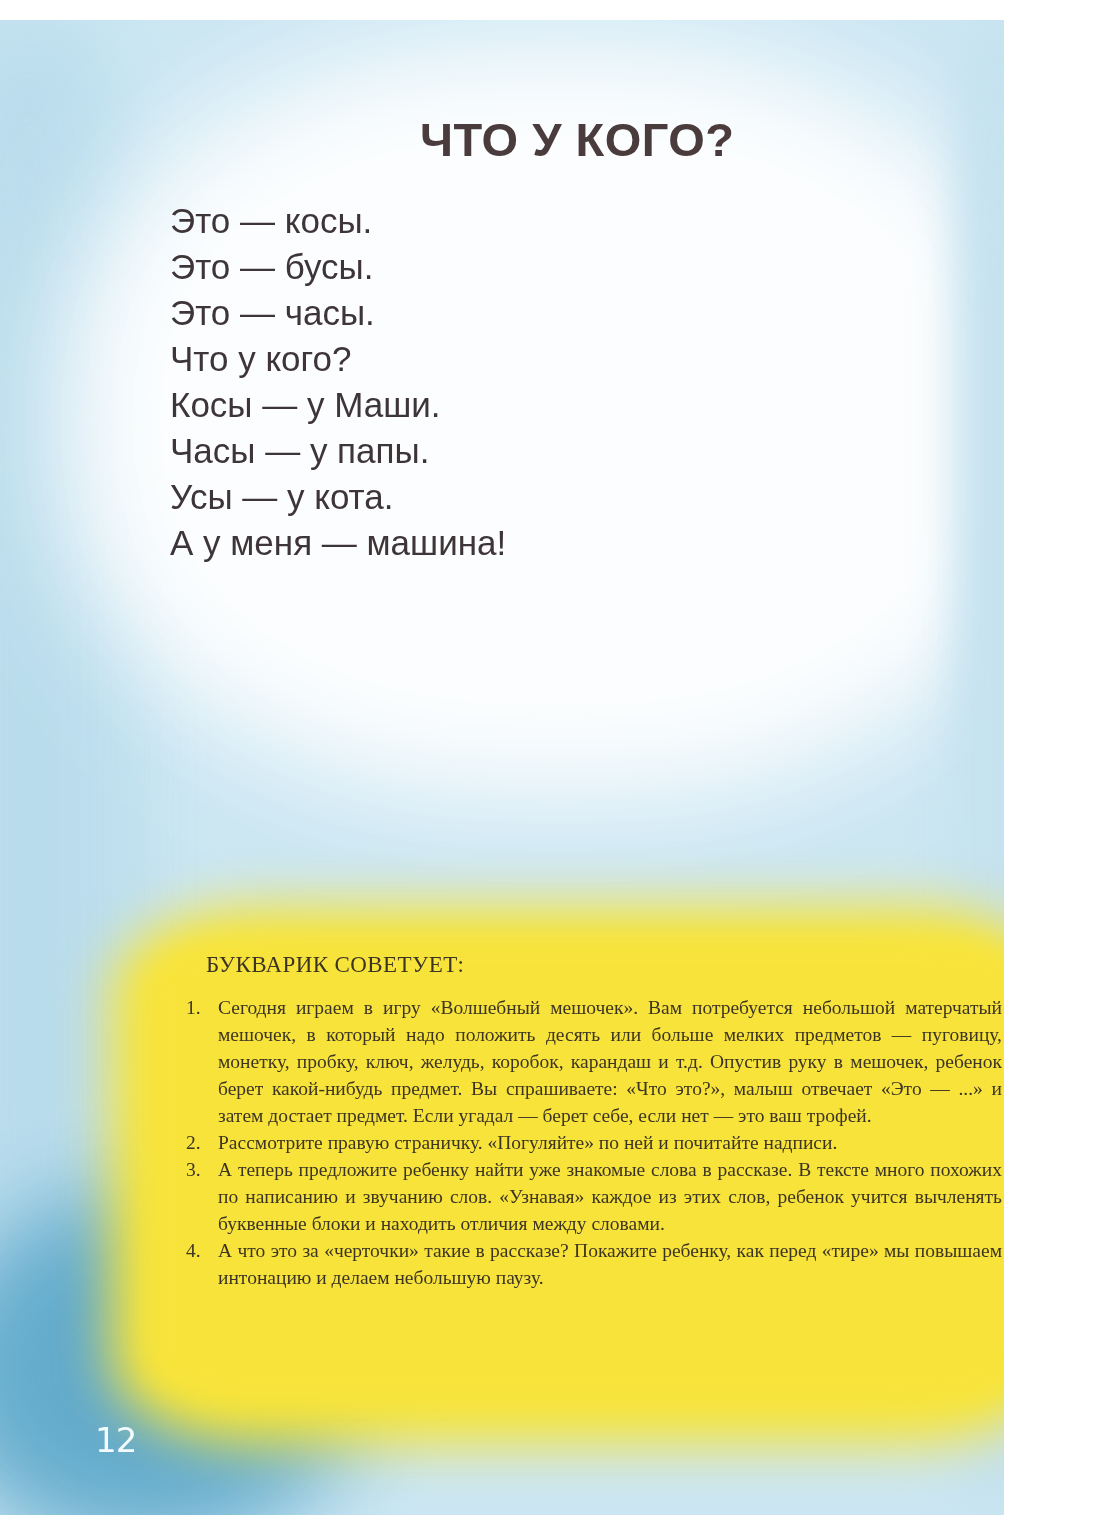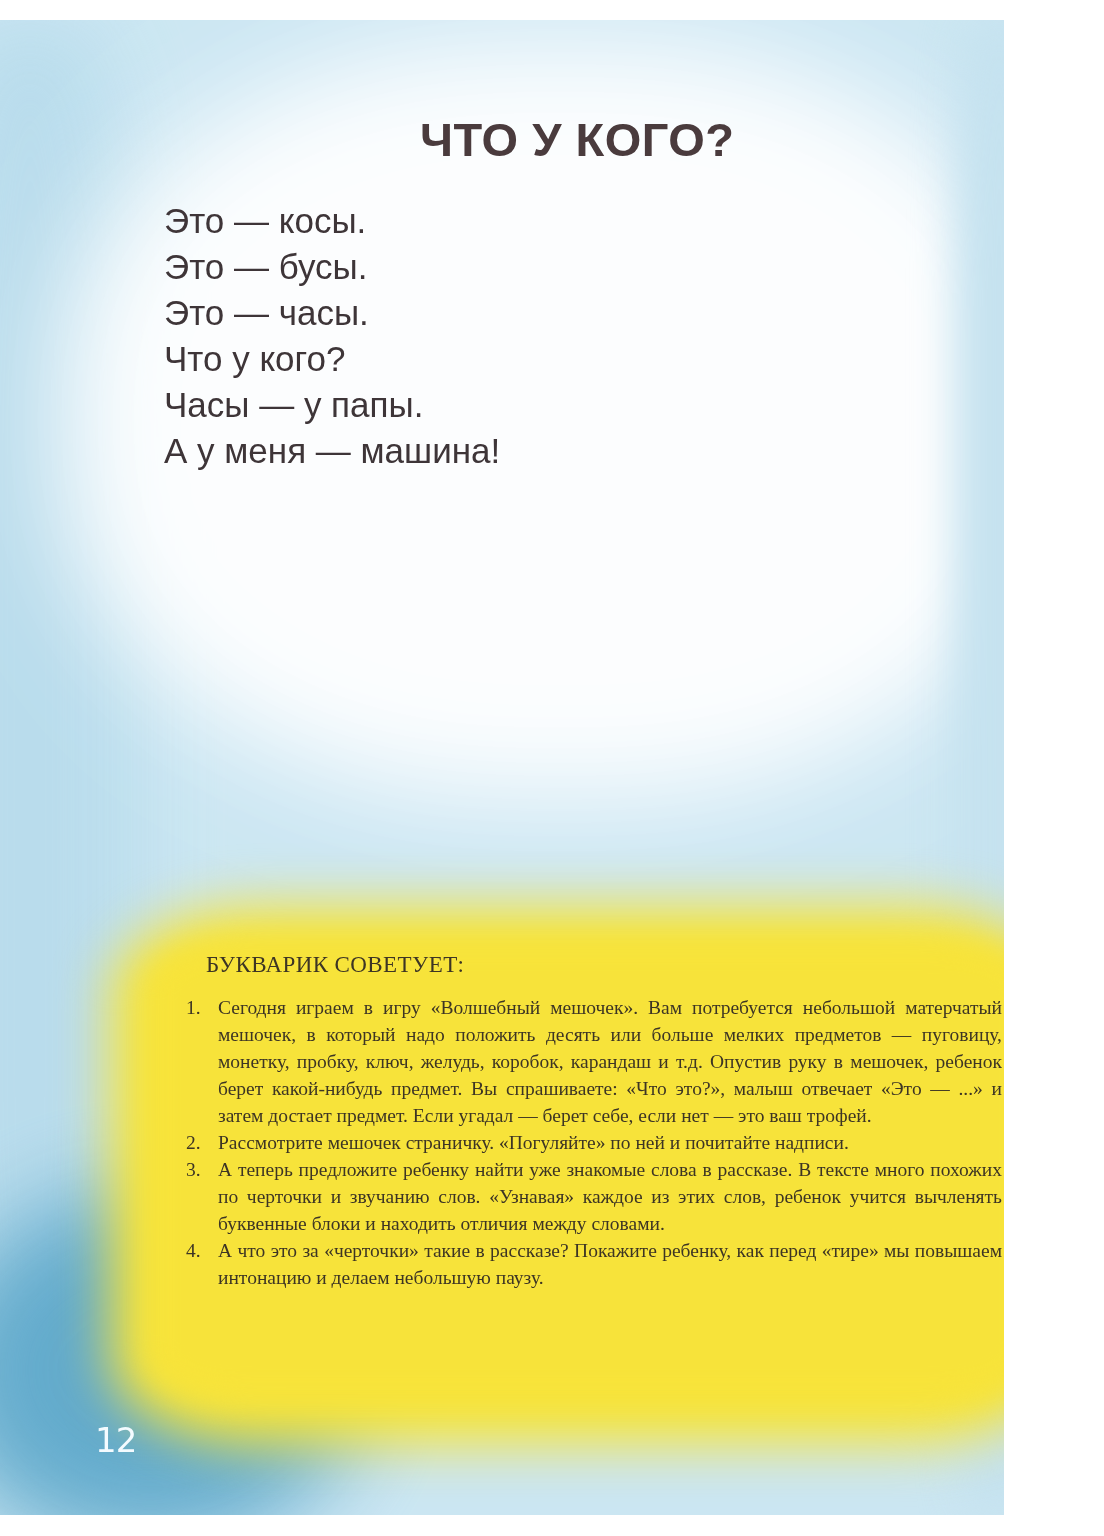--- a/index.html
+++ b/index.html
@@ -71,21 +71,21 @@
       font-family: "Liberation Sans", sans-serif;
       font-weight: bold;
       font-size: 47px;
       color: #4a3b3d;
       letter-spacing: 0.5px;
       white-space: nowrap;
     }
 
     .poem {
       position: absolute;
-      left: 164px;
+      left: 170px;
       top: 178px;
       margin: 0;
       padding: 0;
       list-style: none;
       font-family: "Liberation Sans", sans-serif;
       font-size: 35px;
       line-height: 46px;
       color: #3e3538;
     }
     .poem li { white-space: nowrap; }
@@ -146,38 +146,40 @@
   <div class="wash wash-yellow"></div>
   <div class="wash wash-yellow-core"></div>
 
   <h1 class="title">ЧТО У КОГО?</h1>
 
   <ul class="poem">
     <li>Это — косы.</li>
     <li>Это — бусы.</li>
     <li>Это — часы.</li>
     <li>Что у кого?</li>
+    <li>Косы — у Маши.</li>
     <li>Часы — у папы.</li>
+    <li>Усы — у кота.</li>
     <li>А у меня — машина!</li>
   </ul>
 
   <section class="advice">
     <h2 class="advice-title">БУКВАРИК СОВЕТУЕТ:</h2>
     <ol class="advice-list">
       <li class="advice-item">
         <span class="advice-num">1.</span>
         <span class="advice-text">Сегодня играем в игру «Волшебный мешочек». Вам потребуется небольшой матерчатый мешочек, в который надо положить десять или больше мелких предметов — пуговицу, монетку, пробку, ключ, желудь, коробок, карандаш и т.д. Опустив руку в мешочек, ребенок берет какой-нибудь предмет. Вы спрашиваете: «Что это?», малыш отвечает «Это — ...» и затем достает предмет. Если угадал — берет себе, если нет — это ваш трофей.</span>
       </li>
       <li class="advice-item">
         <span class="advice-num">2.</span>
-        <span class="advice-text">Рассмотрите мешочек страничку. «Погуляйте» по ней и почитайте надписи.</span>
+        <span class="advice-text">Рассмотрите правую страничку. «Погуляйте» по ней и почитайте надписи.</span>
       </li>
       <li class="advice-item">
         <span class="advice-num">3.</span>
-        <span class="advice-text">А теперь предложите ребенку найти уже знакомые слова в рассказе. В тексте много похожих по черточки и звучанию слов. «Узнавая» каждое из этих слов, ребенок учится вычленять буквенные блоки и находить отличия между словами.</span>
+        <span class="advice-text">А теперь предложите ребенку найти уже знакомые слова в рассказе. В тексте много похожих по написанию и звучанию слов. «Узнавая» каждое из этих слов, ребенок учится вычленять буквенные блоки и находить отличия между словами.</span>
       </li>
       <li class="advice-item">
         <span class="advice-num">4.</span>
         <span class="advice-text">А что это за «черточки» такие в рассказе? Покажите ребенку, как перед «тире» мы повышаем интонацию и делаем небольшую паузу.</span>
       </li>
     </ol>
   </section>
 
   <div class="page-number">12</div>
 </div>

